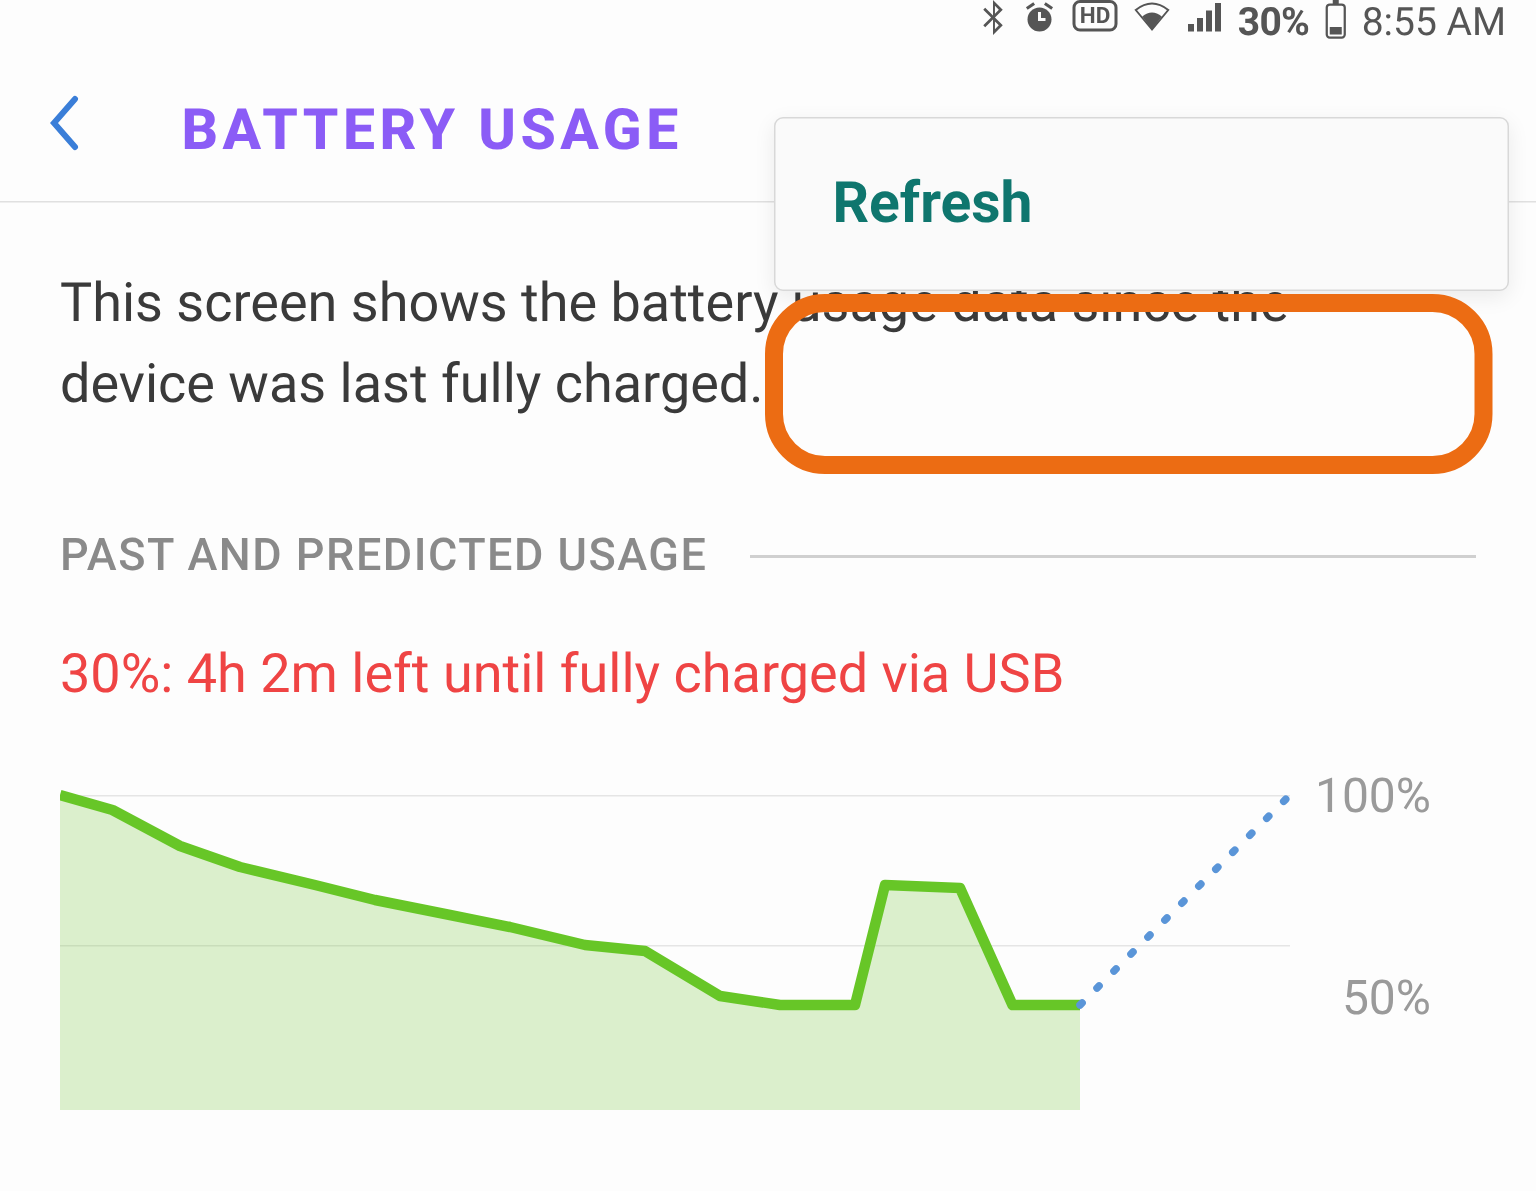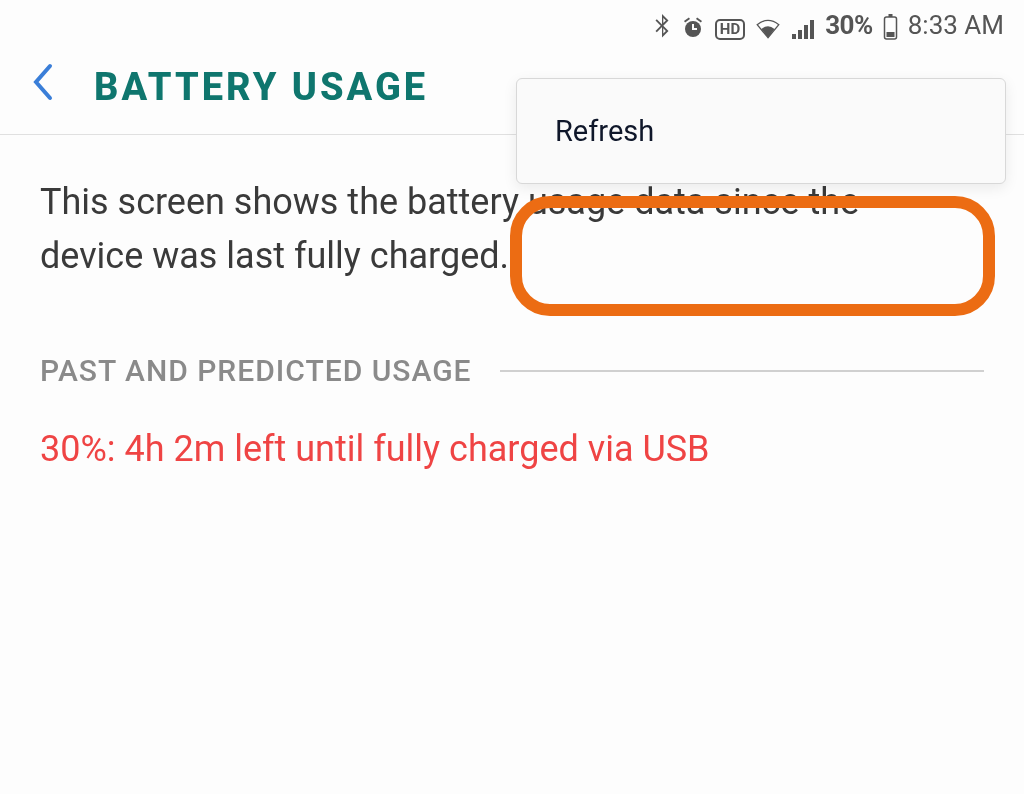--- a/index.html
+++ b/index.html
@@ -8,21 +8,21 @@
     height: 794px;
     font-family: -apple-system, BlinkMacSystemFont, "Segoe UI", Roboto, Arial, sans-serif;
     background: #fdfdfd;
     position: relative;
     overflow: hidden;
   }
   .status-bar {
     height: 40px;
     display: flex;
     justify-content: flex-end;
-    align-items: flex-end;
+    align-items: flex-start;
     padding: 0 20px;
     gap: 10px;
     color: #555;
     font-size: 26px;
   }
   .status-bar .icon-sm { display:inline-flex; align-items:center; }
   .status-bar .batt-text { font-weight: 700; letter-spacing: -0.5px; }
   .status-bar .time { font-weight: 400; }
   .app-bar {
     height: 95px;
@@ -34,21 +34,22 @@
   .back-icon {
     color: #3a7ed8;
     font-size: 44px;
     margin-right: 40px;
     font-weight: 300;
   }
   .app-title {
     font-size: 38px;
     font-weight: 800;
     letter-spacing: 3px;
-    color: #0f766e;
+    color: #8b5cf6;
+    margin-left: 27px;
   }
   .content {
     padding: 40px 40px 0 40px;
   }
   .desc {
     font-size: 36px;
     color: #3a3a3a;
     line-height: 1.5;
     margin-bottom: 70px;
     max-width: 820px;
@@ -106,23 +107,24 @@
     right: 18px;
     width: 490px;
     background: #fafafa;
     border: 1px solid #d8d8d8;
     border-radius: 6px;
     box-shadow: 0 4px 14px rgba(0,0,0,0.08);
     z-index: 100;
   }
   .menu-item {
     padding: 35px 38px;
-    font-size: 29px;
-    color: #0f172a;
+    font-size: 38px;
+    color: #0f766e;
     cursor: pointer;
+    font-weight: bold;
   }
   .highlight {
     position: absolute;
     border: 12px solid #ec6c13;
     border-radius: 40px;
     z-index: 200;
     top: 196px;
     left: 510px;
     width: 485px;
     height: 120px;
@@ -171,21 +173,21 @@
       </svg>
   </span>
   <span class="batt-text">30%</span>
   <span class="icon-sm">
     <svg width="15" height="26" viewBox="0 0 14 26">
         <rect x="1" y="3" width="12" height="22" rx="2" fill="none" stroke="#555" stroke-width="1.5"></rect>
         <rect x="5" y="0" width="4" height="3" fill="#555"></rect>
         <rect x="3" y="18" width="8" height="5" fill="#555"></rect>
       </svg>
   </span>
-  <span class="time">8:33 AM</span>
+  <span class="time">8:55 AM</span>
 </div>
 
 <div class="app-bar">
   <span class="back-icon">
     <svg width="24" height="40" viewBox="0 0 24 40">
         <path d="M20 4 L6 20 L20 36" fill="none" stroke="#3a7ed8" stroke-width="4" stroke-linecap="round"></path>
       </svg>
   </span>
   <span class="app-title">BATTERY USAGE</span>
 </div>
@@ -193,19 +195,35 @@
 <div class="content">
   <p class="desc">This screen shows the battery usage data since the device was last fully charged.</p>
 
   <div class="section-header">
     <span class="section-title">PAST AND PREDICTED USAGE</span>
     <span class="section-line"></span>
   </div>
 
   <p class="charge-status">30%: 4h 2m left until fully charged via USB</p>
 
+  <div class="chart-wrap">
+    <div class="grid-line" style="top:10px"></div>
+    <div class="grid-line" style="top:110px"></div>
+
+    <svg class="chart-svg" viewBox="0 0 820 220" preserveAspectRatio="none">
+
+      <path d="M0 10 L35 20 L80 44 L120 58 L170 70 L210 80 L260 90 L300 98 L350 110 L390 114 L440 144 L480 150 L530 150 L550 70 L600 72 L635 150 L680 150 L680 220 L0 220 Z" fill="rgba(120,200,60,0.25)"></path>
+
+      <path d="M0 10 L35 20 L80 44 L120 58 L170 70 L210 80 L260 90 L300 98 L350 110 L390 114 L440 144 L480 150 L530 150 L550 70 L600 72 L635 150 L680 150" fill="none" stroke="#67c627" stroke-width="7" stroke-linejoin="round"></path>
+
+      <path d="M680 150 L820 10" fill="none" stroke="#5a95d8" stroke-width="5" stroke-dasharray="2 14" stroke-linecap="round"></path>
+    </svg>
+
+    <span class="y-label" style="top:10px">100%</span>
+    <span class="y-label" style="top:145px">50%</span>
+  </div>
 </div>
 
 <div class="menu">
   <div class="menu-item">Refresh</div>
 </div>
 
 <div class="highlight"></div>
 
 </body></html>

